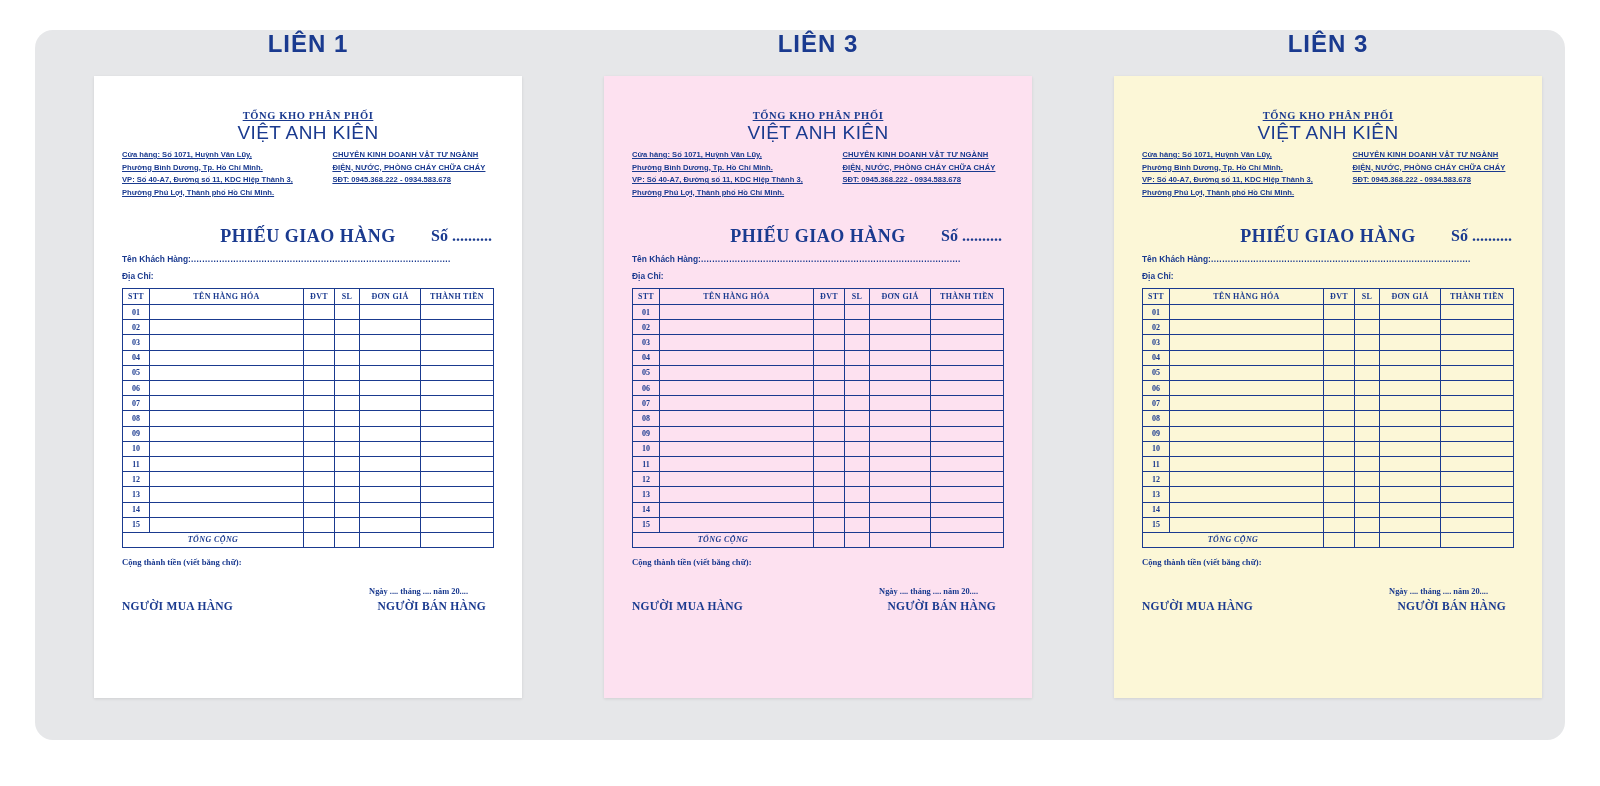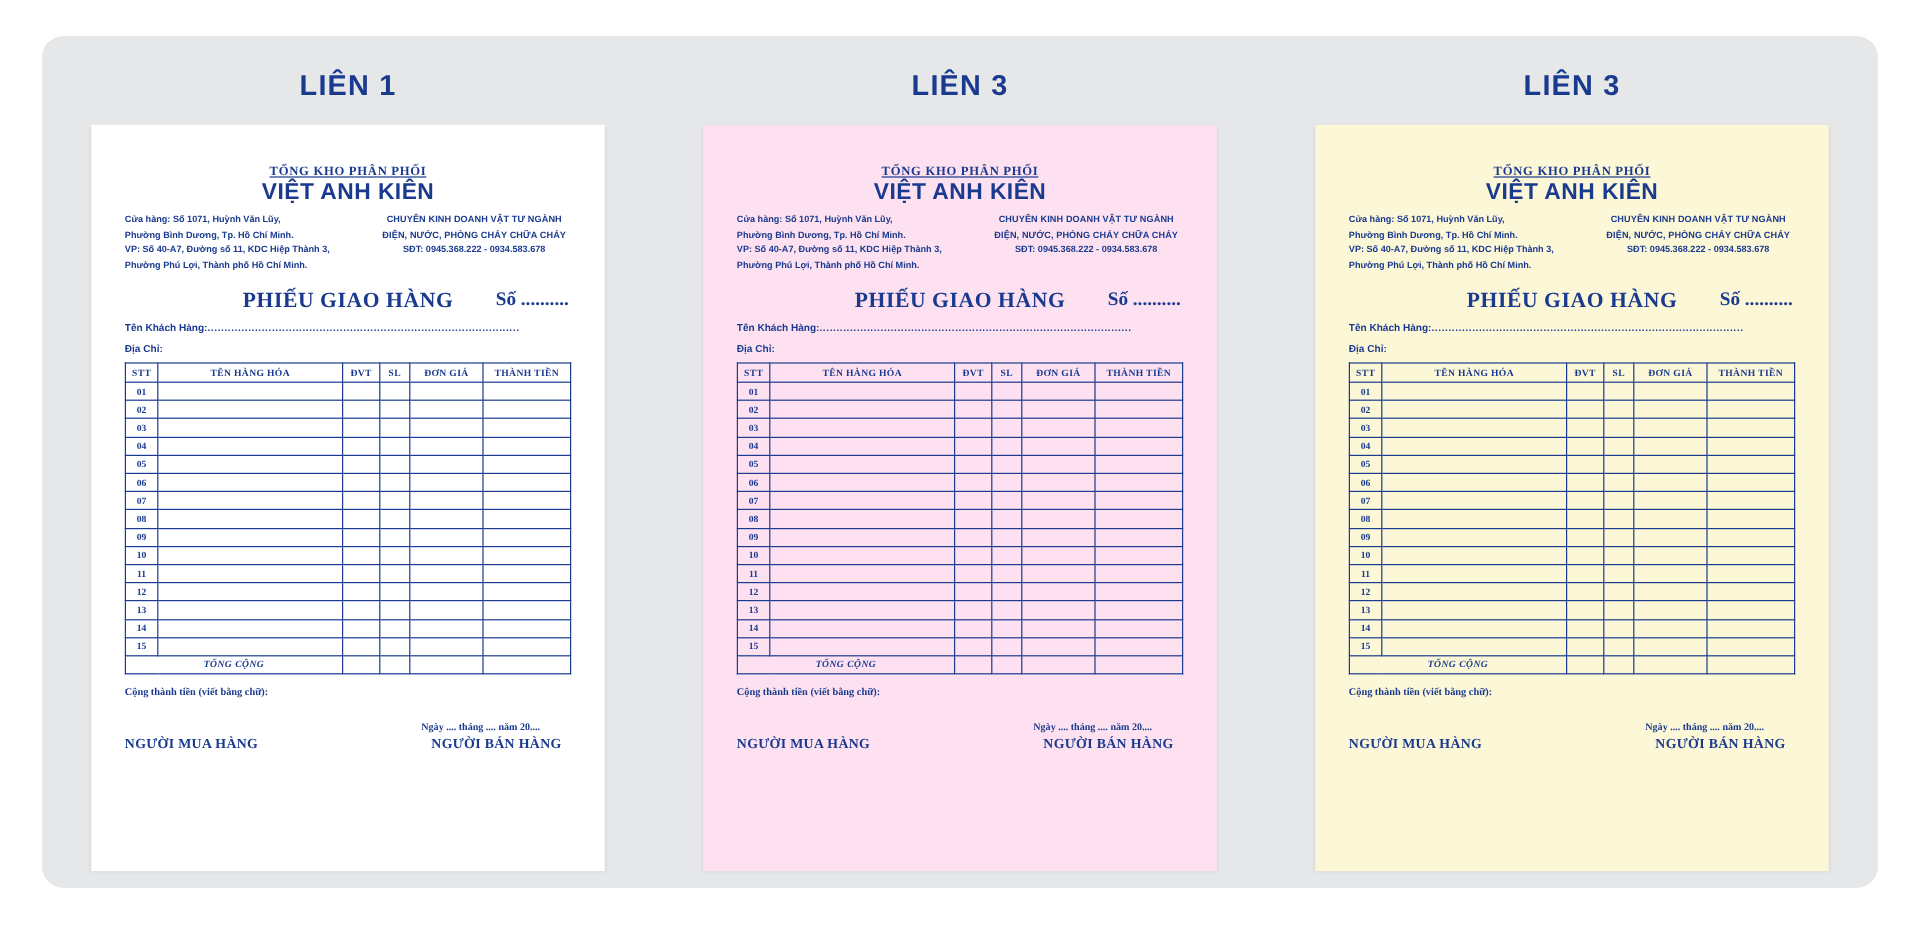--- a/index.html
+++ b/index.html
@@ -19,30 +19,29 @@
     position: absolute;
     left: 35px;
     top: 30px;
     width: 1530px;
     height: 710px;
     background: #e6e7e9;
     border-radius: 18px;
   }
   .columns {
     position: absolute;
-    left: 35px;
+    left: 53px;
     top: 30px;
     width: 1530px;
     height: 542px;
     display: flex;
     flex-direction: row;
     justify-content: space-around;
     align-items: flex-start;
     box-sizing: border-box;
-    padding-top: 28px;
   }
   .col {
     width: 470px;
     display: flex;
     flex-direction: column;
     align-items: center;
   }
   .col-title {
     font-size: 24px;
     font-weight: bold;
@@ -67,53 +66,54 @@
     font-family: "Liberation Serif", serif;
     font-size: 10.5px;
     letter-spacing: 0.6px;
     color: #1a3a8f;
     font-weight: bold;
     text-decoration: underline;
   }
   .brand-big {
     text-align: center;
     font-size: 19px;
-    font-weight: bold;
+    font-weight: normal;
     color: #1a3a8f;
     letter-spacing: 0.4px;
     margin-top: 1px;
     margin-bottom: 5px;
   }
   .info-row {
     display: flex;
     justify-content: space-between;
     align-items: flex-start;
     color: #1a3a8f;
+    text-decoration: underline;
   }
   .addr {
     font-size: 7.6px;
     line-height: 1.65;
     font-weight: bold;
     width: 54%;
   }
   .addr .ln { white-space: nowrap; }
   .biz {
     font-size: 7.6px;
     line-height: 1.65;
     font-weight: bold;
-    text-align: center;
+    text-align: left;
     width: 44%;
     margin-left: 12px;
   }
   .biz .b1, .biz .b2 { letter-spacing: 0.1px; }
   .title-row {
     display: flex;
     align-items: flex-end;
     justify-content: center;
-    margin-top: 13px;
+    margin-top: 27px;
     position: relative;
     text-align: right;
   }
   .doc-title {
     font-family: "Liberation Serif", serif;
     font-size: 18px;
     font-weight: bold;
     color: #1a3a8f;
     letter-spacing: 0.5px;
   }

